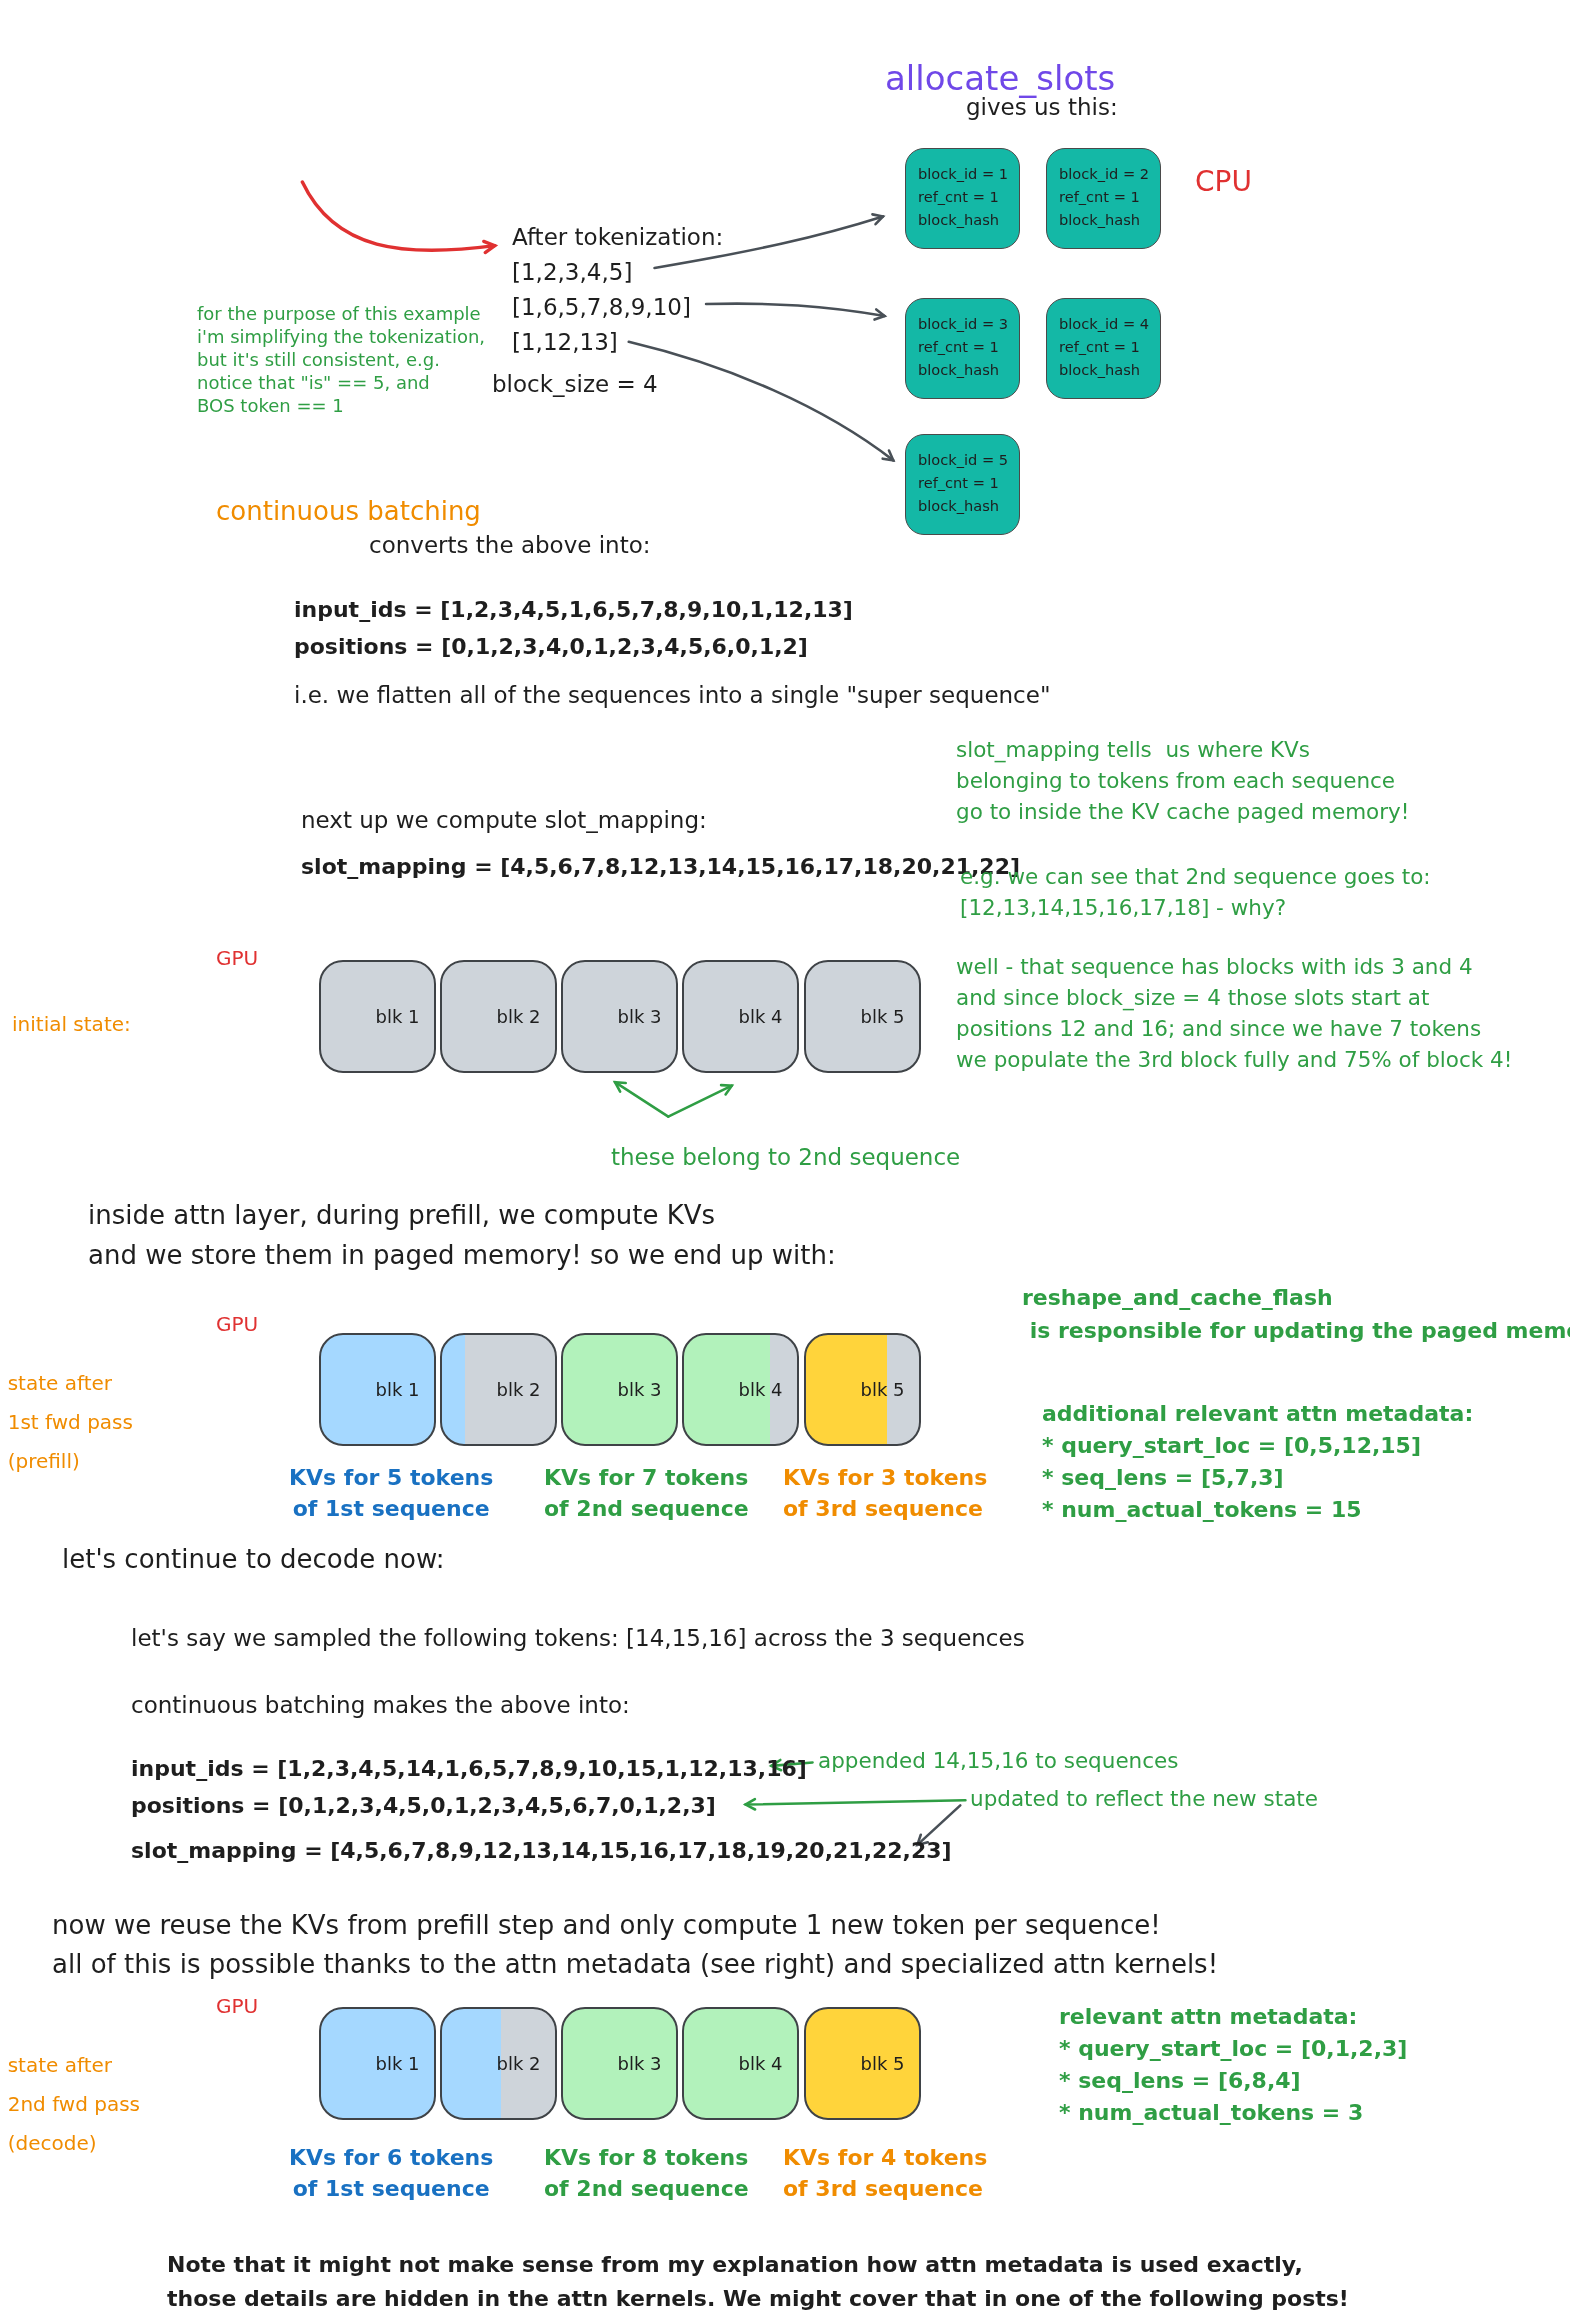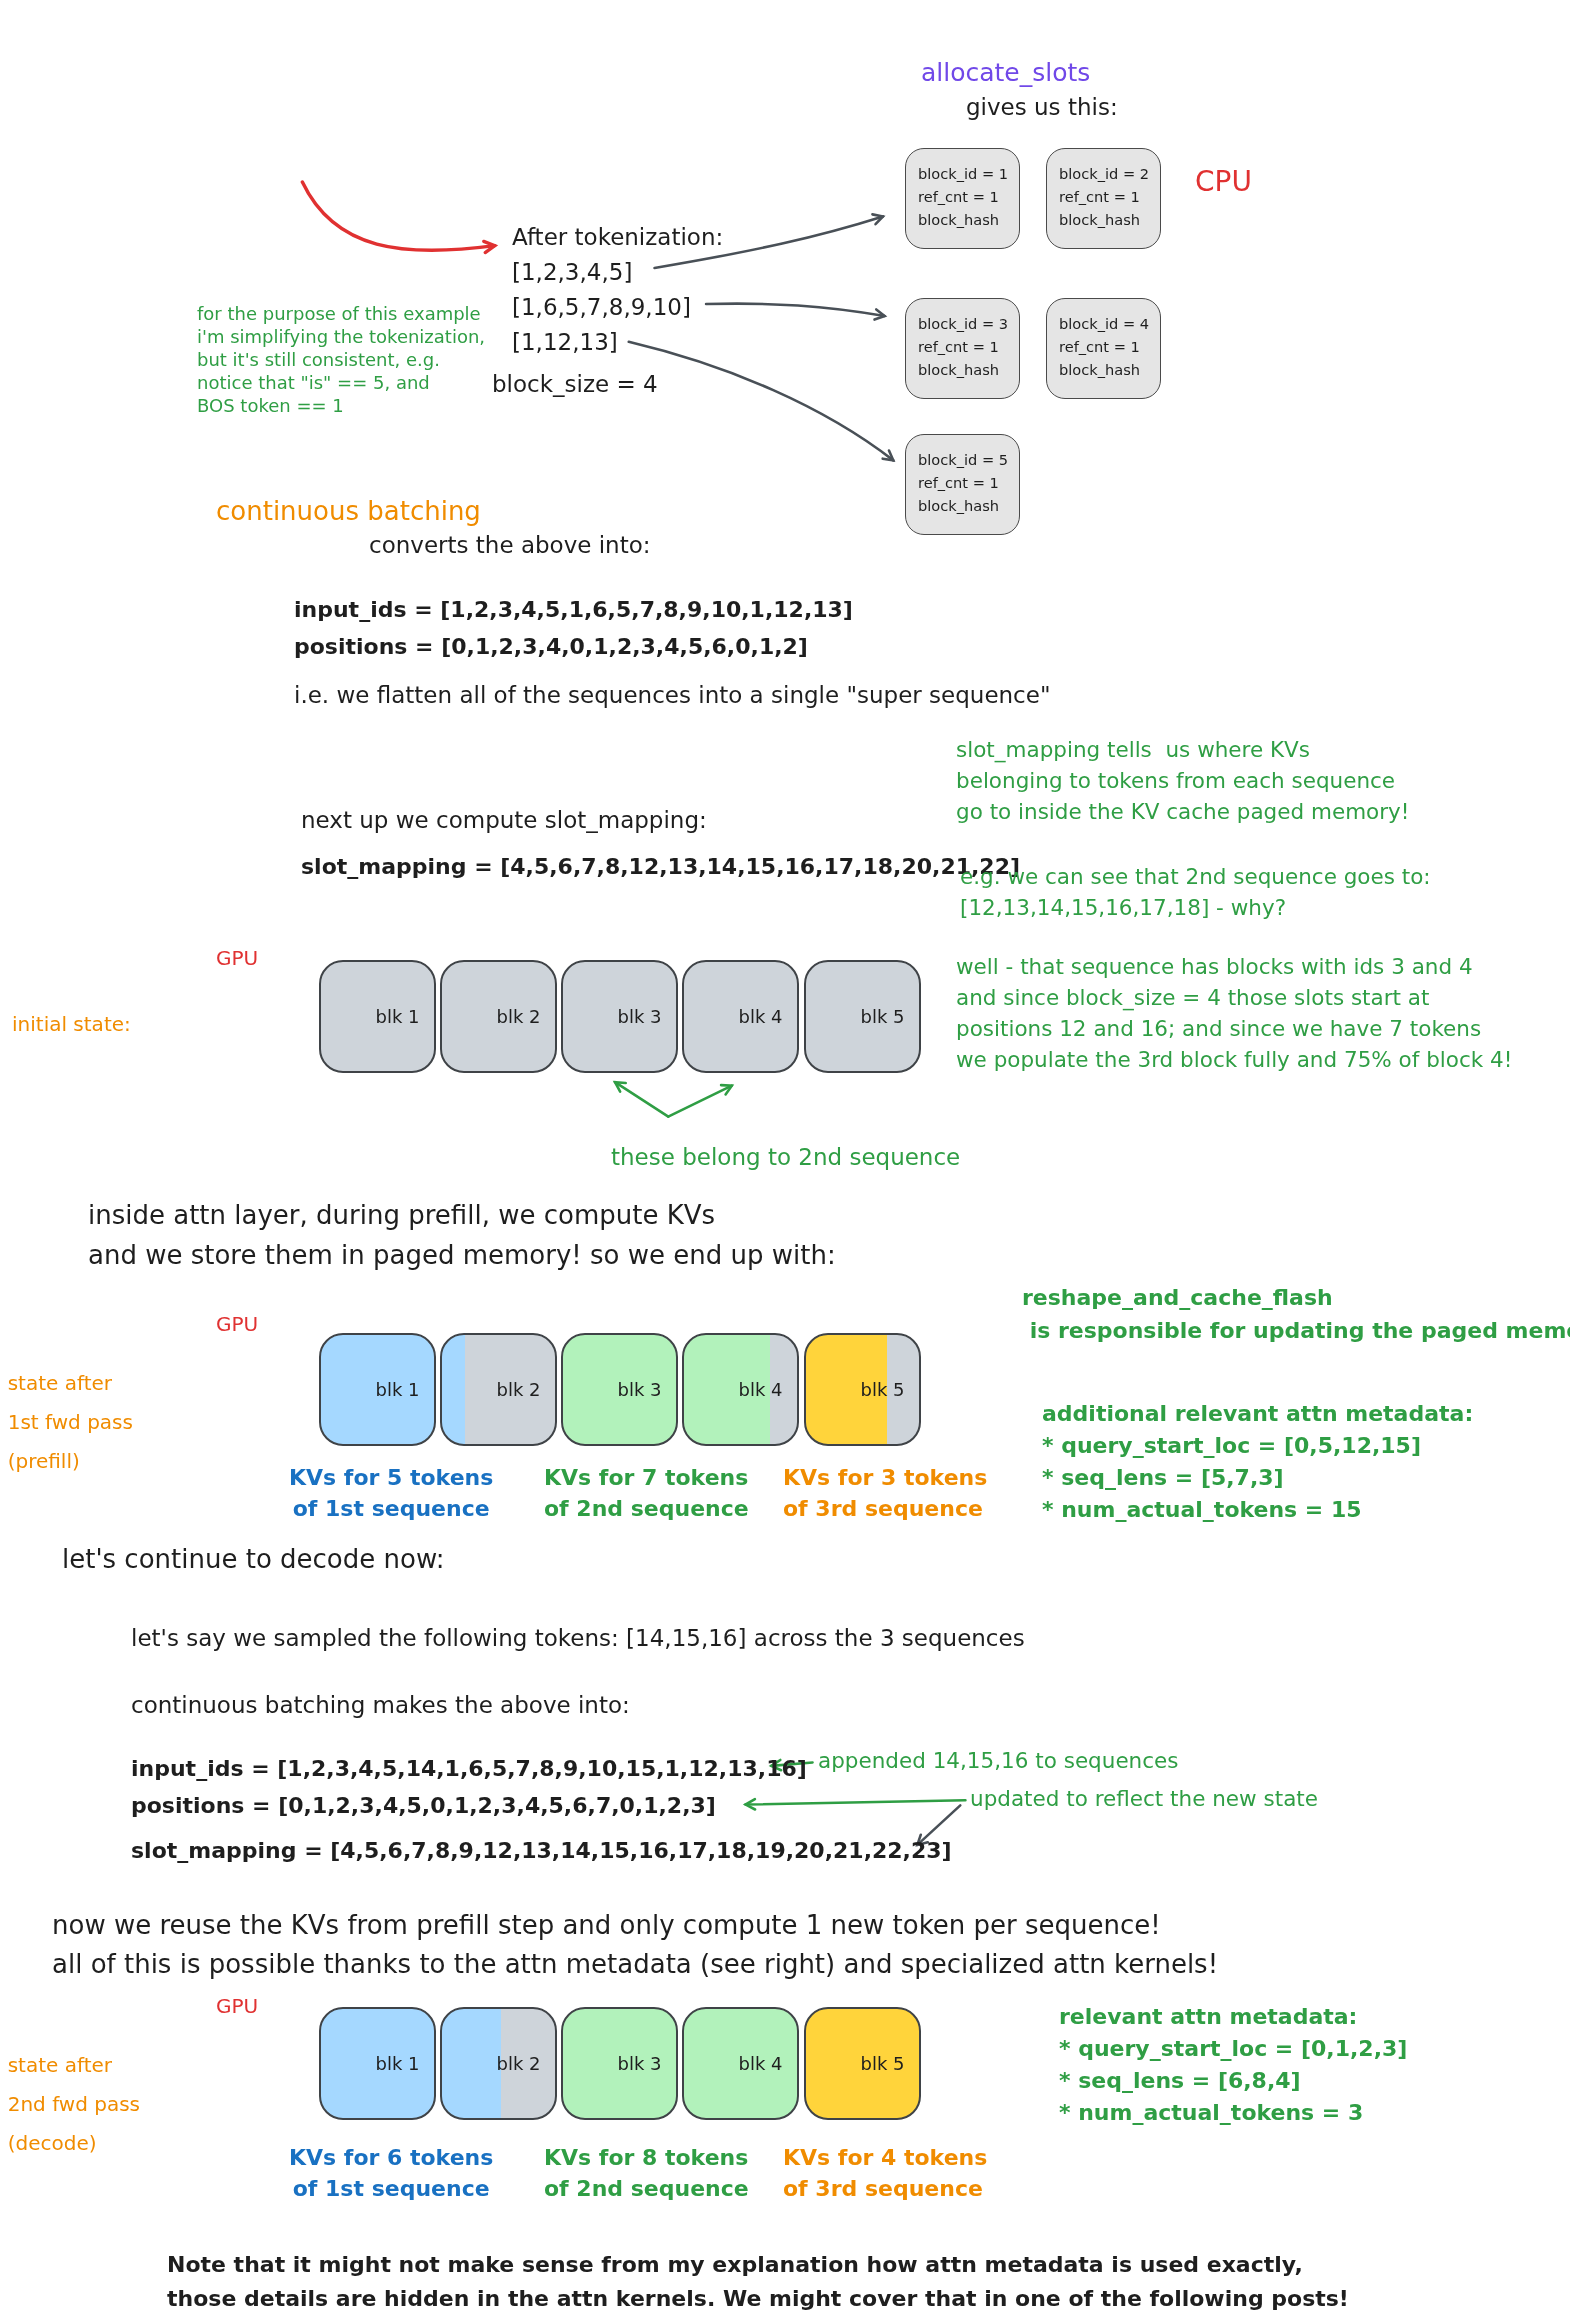--- a/index.html
+++ b/index.html
@@ -3,31 +3,31 @@
 <meta charset="utf-8">
 <style>
   * { margin:0; padding:0; box-sizing:border-box; }
   html,body { background:#ffffff; }
   .page {
     position:relative; width:1571px; height:2319px; overflow:hidden;
     background:#ffffff; font-family:"DejaVu Sans", sans-serif; color:#1e1e1e;
   }
   .arrows { position:absolute; left:0; top:0; pointer-events:none; }
   .t { position:absolute; white-space:pre; } .f21{font-size:18px;} .f25{font-size:21.5px;}
-  .f26{font-size:22px;font-weight:bold;} .f27{font-size:23px;} .f29{font-size:25px;margin-left:36px;}
+  .f26{font-size:22px;font-weight:bold;} .f27{font-size:23px;} .f29{font-size:34px;}
   .f30{font-size:26px;} .f31{font-size:20px;} .f33{font-size:28px;} .lh27{line-height:23px;} .lh36{line-height:31px;}
   .lh37{line-height:32px;} .lh38{line-height:33px;} .lh40{line-height:34px;}
   .lh41{line-height:35px;} .lh43{line-height:37px;} .lh45{line-height:39px;}
   .lh46{line-height:40px;}
   .green{color:#2f9e44;} .orange{color:#f08c00;} .red{color:#e03131;}
   .purple{color:#7048e8;} .blue{color:#1971c2;text-align:center;}
   .ital{}
   .cpu-block {
     position:absolute; width:115px; height:101px;
-    background:#e5e5e5; border:1.7px solid #4a4a4a; border-radius:19px;
+    background:#14b8a6; border:1.7px solid #4a4a4a; border-radius:19px;
     padding:13px 0 0 12px; font-size:14.6px; line-height:23px; white-space:pre;
   }
   .gpu-block {
     position:absolute; width:117px; height:113px;
     border:2.1px solid #3f4347; border-radius:24px;
     display:flex; align-items:center; justify-content:center;
     font-size:18px; white-space:pre;padding-left:40px;
   }
 </style>
 </head>

